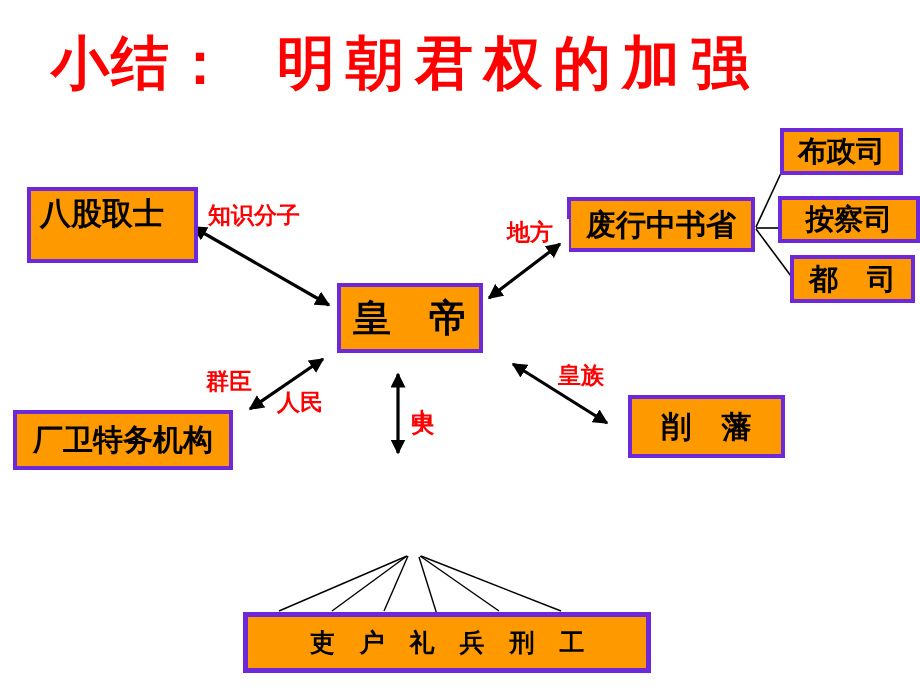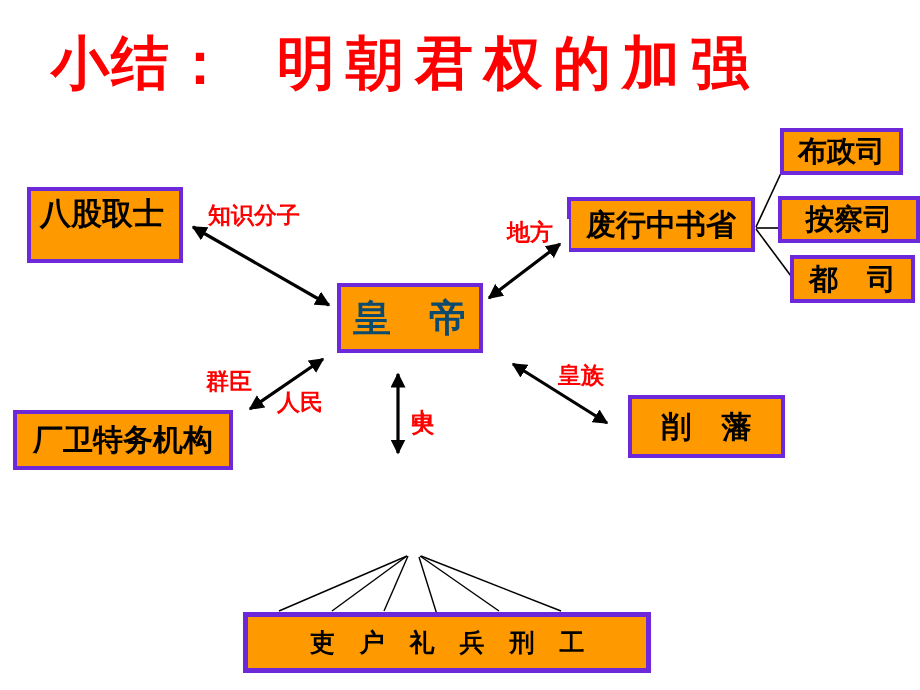--- a/index.html
+++ b/index.html
@@ -14,23 +14,23 @@
     font-size:58px;line-height:1;white-space:nowrap;
   }
   .title-prefix{left:14px;letter-spacing:2px;margin-left:37px;}
   .title-main{left:277px;letter-spacing:11px;}
   
   .box{
     position:absolute;background:#FF9900;border:4px solid #6d28d9;
     box-sizing:border-box;display:flex;align-items:center;justify-content:center;
     font-weight:bold;color:#000;white-space:nowrap;line-height:1;
   }
-  .box-bagu    {left:27px; top:187px;width:156px;height:76px;font-size:31px;
+  .box-bagu    {left:27px; top:187px;width:171px;height:76px;font-size:31px;
                 align-items:flex-start;justify-content:flex-start;padding:7px 0 0 9px;}
-  .box-emperor {left:337px;top:283px;width:146px;height:70px;font-size:38px;color:#0c4a6e;}
+  .box-emperor {left:337px;top:283px;width:146px;height:70px;font-size:38px;color:#000000;}
   .box-feixing {left:567px;top:197px;width:188px;height:55px;font-size:30px;}
   .box-buzheng {left:780px;top:128px;width:123px;height:47px;font-size:29px;}
   .box-ancha   {left:778px;top:196px;width:142px;height:47px;font-size:29px;}
   .box-dusi    {left:790px;top:255px;width:125px;height:48px;font-size:29px;}
   .box-changwei{left:13px; top:410px;width:220px;height:60px;font-size:30px;}
   .box-xiaofan {left:628px;top:395px;width:157px;height:63px;font-size:30px;}
   .box-liubu   {left:243px;top:612px;width:408px;height:61px;font-size:25px;border-width:5px;}
   
   .lbl{
     position:absolute;color:#FF0000;font-weight:bold;font-size:23px;

